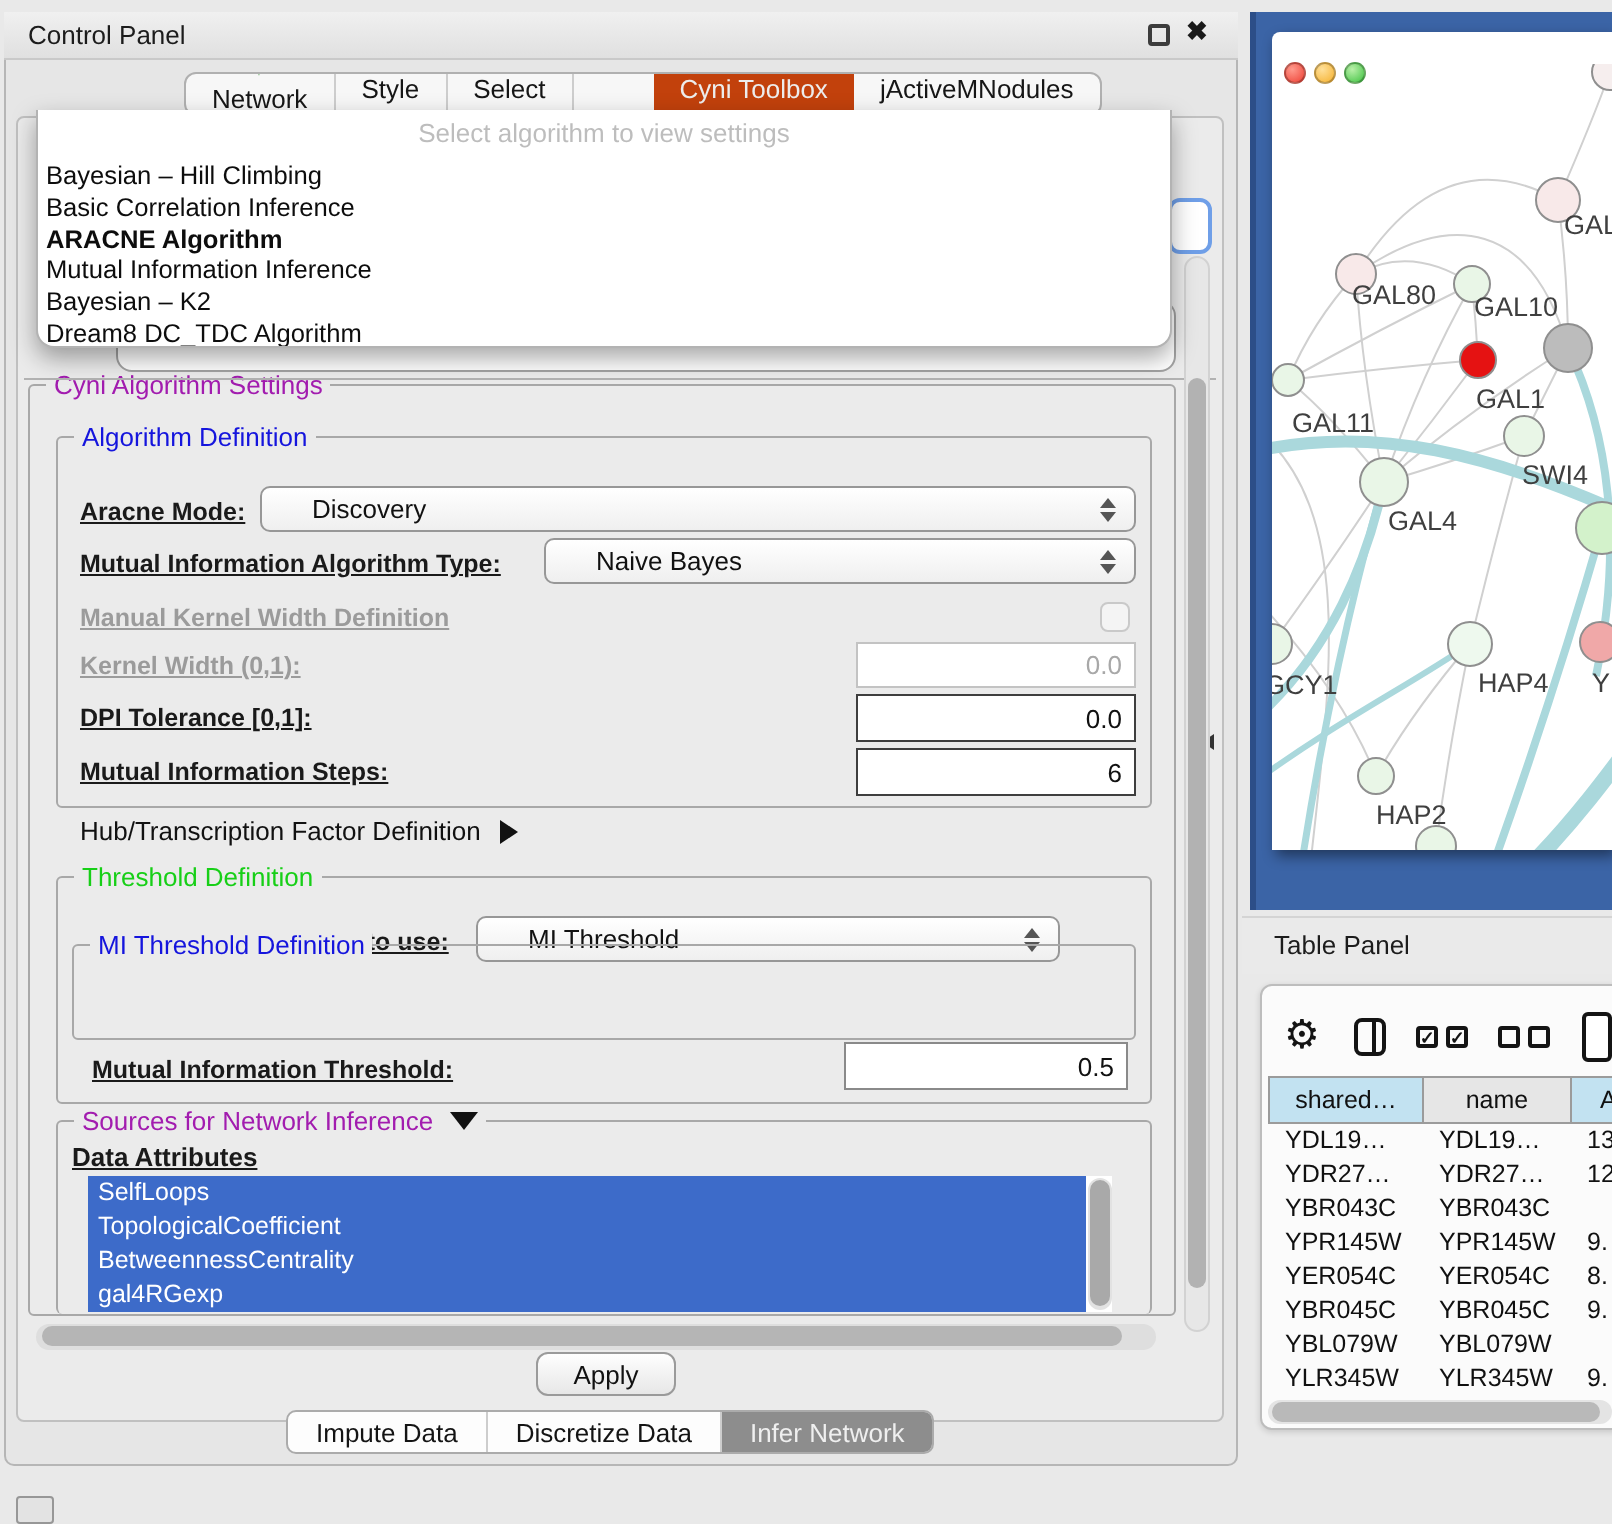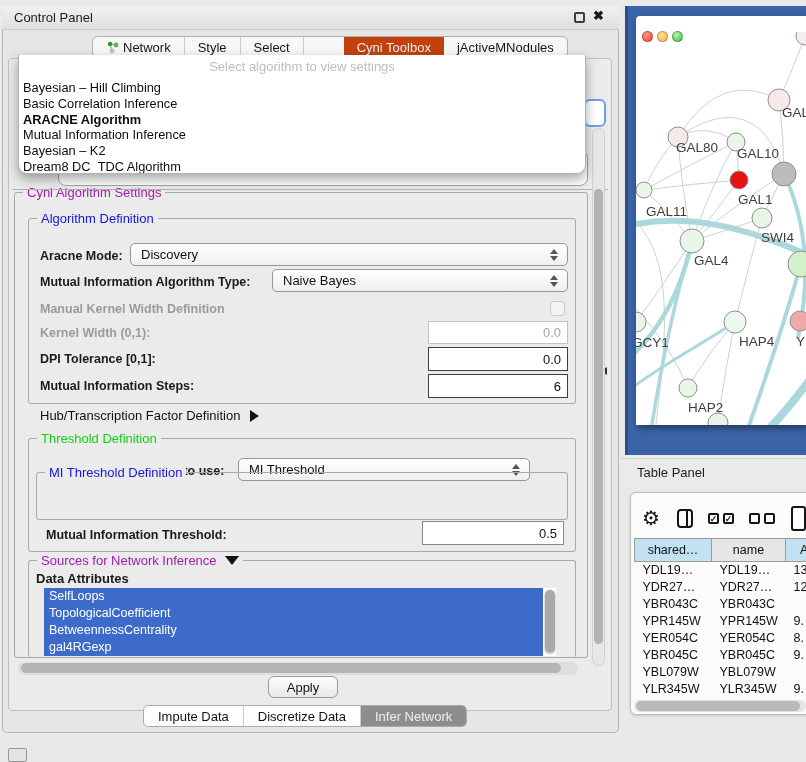--- a/index.html
+++ b/index.html
@@ -14,21 +14,21 @@
   .cp-titlebar { left:2px; top:6px; width:617px; height:24px;
                  background:linear-gradient(#f0f0f0,#e0e0e0); border-bottom:1px solid #c9c9c9; }
   .cp-title { left:14px; top:10px; font-size:13px; color:#1c1c1c; }
   .float-btn { left:574px; top:12px; width:11px; height:11px; border:2px solid #3c3c3c; border-radius:2px; background:transparent; }
   .close-btn { left:593px; top:8px; font-size:13px; font-weight:bold; color:#1a1a1a; }
 
   
   .tabbar { left:92px; top:36px; height:22px; display:flex; background:#f7f7f7;
             border:1px solid #b0b0b0; border-radius:6px; overflow:hidden; z-index:3; }
   .tab { display:flex; align-items:center; gap:4px; padding:0 13px; font-size:13px; color:#161616;
-         border-right:1px solid #cdcdcd; white-space:nowrap; }
+         border-right:1px solid #cdcdcd; white-space:nowrap;flex-direction:column; }
   .tab:last-child { border-right:none; }
   .tab.selected { background:#c2410c; color:#ededed; border-right:none;margin-left:40px; }
 
   
   .cp-container { left:8px; top:58px; width:604px; height:653px; background:#ebebeb;
                   border:1px solid #c0c0c0; border-radius:4px; }
 
   
   .ghost-combo { left:58px; top:150px; width:530px; height:36px; background:#fff;
                  border:1px solid #a2a2a2; border-radius:8px; z-index:1; }
@@ -42,25 +42,25 @@
   .vscroll .thumb { position:absolute; left:1px; top:60px; width:9px; height:455px;
                     background:#b2b2b2; border-radius:5px; }
 
   
   .groupbox { border:1px solid #a8a8a8; border-radius:3px; }
   .grouptitle { position:absolute; top:-8px; left:8px; padding:0 4px; background:#ebebeb;
                 font-size:13px; color:#a21caf; white-space:nowrap; }
   .grouptitle.blue  { color:#1515dd; }
   .grouptitle.green { color:#17cf17; }
 
-  .flabel { font-size:12.5px; font-weight:bold; color:#1a1a1a; white-space:nowrap; }
+  .flabel { font-size:12.5px; font-weight:bold; color:#1a1a1a; white-space:nowrap;text-decoration:underline; }
   .flabel.disabled { color:#9b9b9b; }
 
   .combo { background:linear-gradient(#ffffff,#efefef); border:1px solid #979797; border-radius:5px;
-           height:23px; display:flex; align-items:center; font-size:13px; color:#111; padding-left:10px; }
+           height:23px; display:flex; align-items:center; font-size:13px; color:#111; padding-left:25px; }
   .combo .arrows { position:absolute; right:9px; top:5px; display:flex; flex-direction:column; gap:2px; }
   .combo .arrows i { display:block; width:0; height:0; border-left:4px solid transparent; border-right:4px solid transparent; }
   .combo .arrows i.up   { border-bottom:5px solid #555; }
   .combo .arrows i.down { border-top:5px solid #555; }
 
   .tfield { background:#fff; height:24px; font-size:13px; color:#111; text-align:right;
             padding:0 6px; display:flex; align-items:center; justify-content:flex-end; }
   .tfield.dark { border:1px solid #3e3e3e; }
   .tfield.mid  { border:1px solid #8a8a8a; }
   .tfield.disabled { border:1px solid #c3c3c3; color:#a8a8a8; height:23px; }

